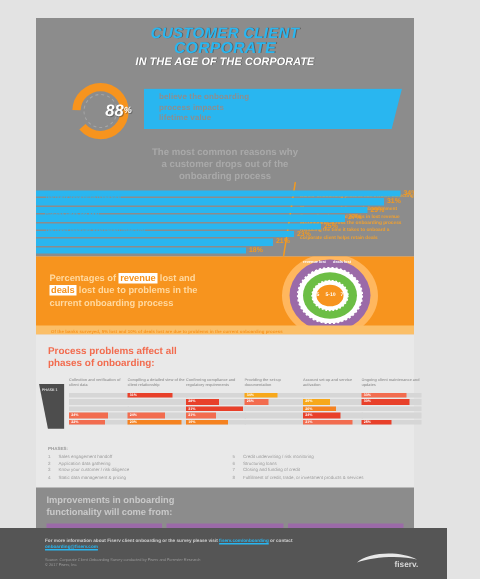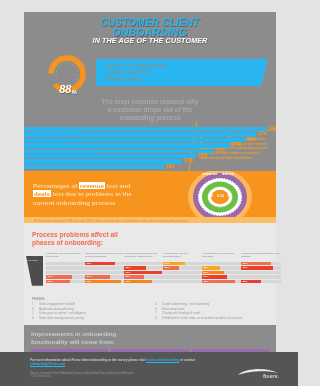--- a/index.html
+++ b/index.html
@@ -26,22 +26,22 @@
     color:#ffffff;font-weight:bold;font-style:italic;font-size:7.2px;
     line-height:10px;letter-spacing:.1px;
     text-shadow:0.6px 0.6px 0 rgba(40,40,40,.4);
   }
 
   
   .donut-row{position:relative;height:44px;margin-top:2px;}
   .donut{position:absolute;left:22px;top:1px;width:42px;height:42px;}
   .donut svg{display:block;}
   .donut .pct{
-    position:absolute;left:1px;top:0;width:42px;height:42px;
-    display:flex;align-items:flex-end;justify-content:center;
+    position:absolute;left:12px;top:0;width:42px;height:42px;
+    display:flex;align-items:center;justify-content:center;
     color:#fff;font-weight:bold;font-size:11px;font-style:italic;
     text-shadow:0.7px 0.7px 0 rgba(60,60,60,.5);
   }
   .donut .pct sup{font-size:6px;vertical-align:super;}
   .banner{
     position:absolute;left:72px;top:7px;width:172px;height:27px;
     background:#29b6f0;
     clip-path:polygon(0 0,100% 0,96% 100%,0 100%);
     padding:3px 6px 0 10px;box-sizing:border-box;
   }
@@ -178,22 +178,22 @@
 </head>
 <body>
 
 <div class="page">
 
   <div class="sheet">
 
     <div class="hero">
       <div class="title-wrap">
         <div class="t1">CUSTOMER CLIENT</div>
-        <div class="t2">ONBOARDING</div>
-        <div class="t3">IN THE AGE OF THE CUSTOMER</div>
+        <div class="t2">CORPORATE</div>
+        <div class="t3">IN THE AGE OF THE CORPORATE</div>
       </div>
 
       <div class="donut-row">
         <div class="donut">
           <svg width="42" height="42" viewBox="0 0 42 42">
             <circle cx="21" cy="21" r="16" fill="none" stroke="#f7941e" stroke-width="5.5" stroke-dasharray="88.5 12.0" stroke-dashoffset="25" transform="rotate(-90 21 21)"></circle>
             <circle cx="21" cy="21" r="11" fill="none" stroke="#a5a5a5" stroke-width="0.7" stroke-dasharray="2 2"></circle>
           </svg>
           <div class="pct">
             <span>88</span>

